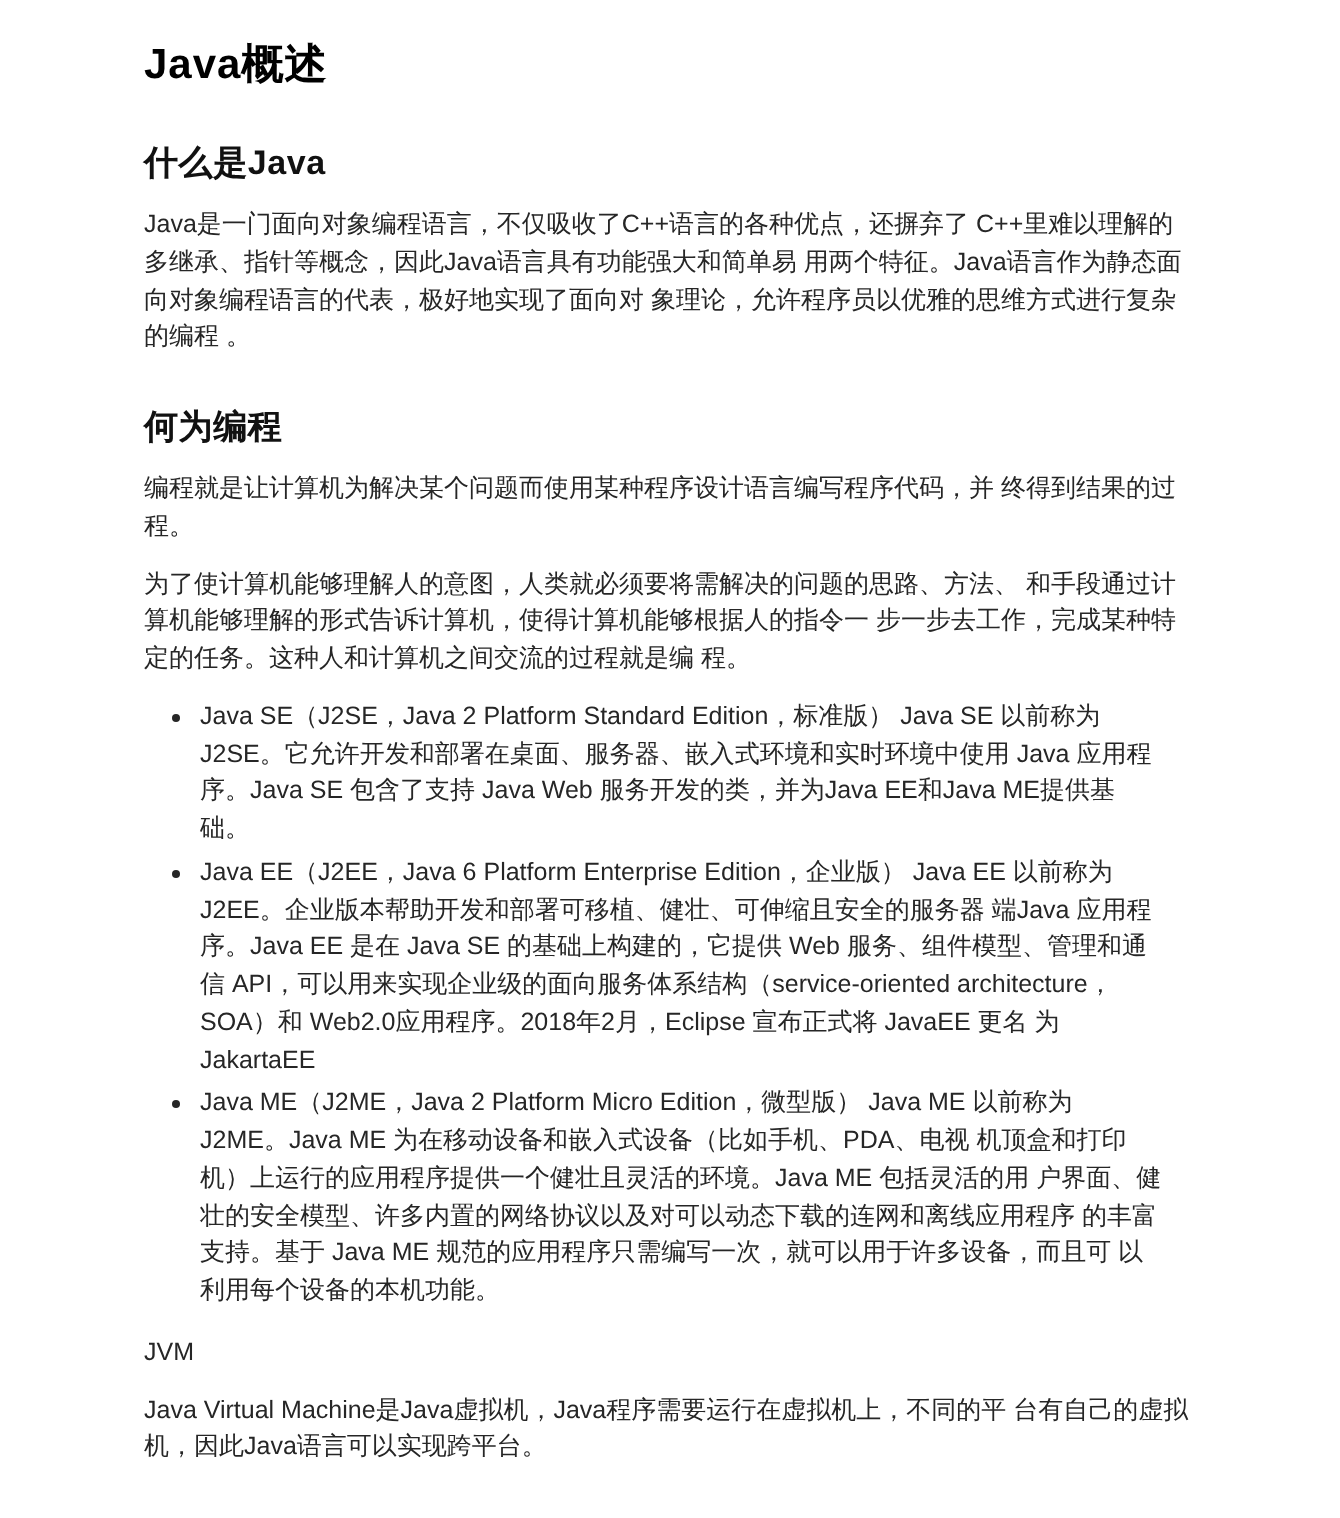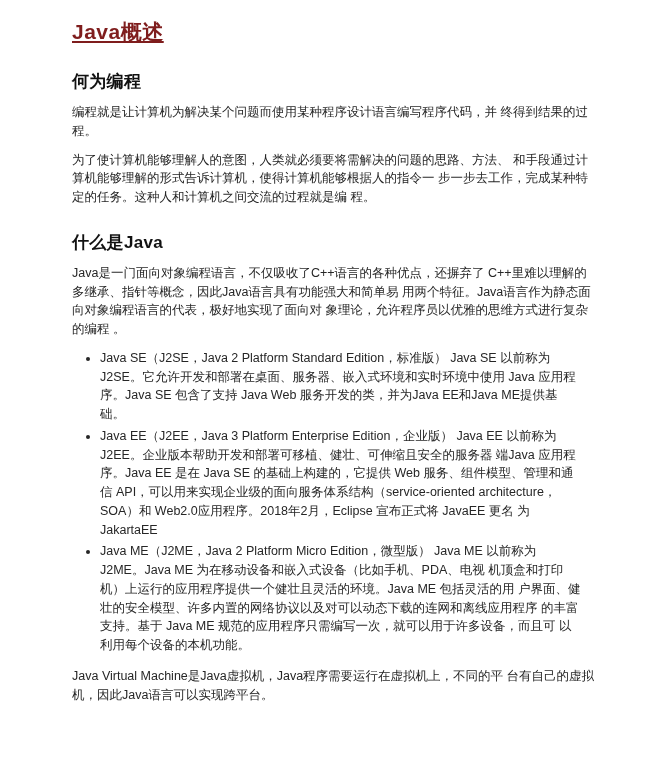--- a/index.html
+++ b/index.html
@@ -14,24 +14,23 @@
     font-family: "Liberation Sans", "DejaVu Sans", sans-serif;
     color: #262626;
   }
   .doc {
     width: 670px;
     padding: 12px 72px 28px 72px;
   }
   h1.doc-title {
     font-size: 21px;
     font-weight: 700;
-    color: #7f1d1d;
+    color: #000000;
     margin: 6px 0 16px 0;
     letter-spacing: 0.5px;
-    text-decoration: underline;
   }
   h2.section-heading {
     font-size: 17px;
     font-weight: 700;
     color: #111111;
     margin: 24px 0 10px 0;
     letter-spacing: 0.3px;
   }
   p.body-text {
     font-size: 12.5px;
@@ -52,36 +51,37 @@
   }
 </style>
 </head>
 <body>
 
 <div class="doc">
 
   <h1 class="doc-title">Java概述</h1>
 
   <section>
+    <h2 class="section-heading">什么是Java</h2>
+    <p class="body-text">Java是一门面向对象编程语言，不仅吸收了C++语言的各种优点，还摒弃了 C++里难以理解的多继承、指针等概念，因此Java语言具有功能强大和简单易 用两个特征。Java语言作为静态面向对象编程语言的代表，极好地实现了面向对 象理论，允许程序员以优雅的思维方式进行复杂的编程 。</p>
+  </section>
+
+  <section>
     <h2 class="section-heading">何为编程</h2>
     <p class="body-text">编程就是让计算机为解决某个问题而使用某种程序设计语言编写程序代码，并 终得到结果的过程。</p>
     <p class="body-text">为了使计算机能够理解人的意图，人类就必须要将需解决的问题的思路、方法、 和手段通过计算机能够理解的形式告诉计算机，使得计算机能够根据人的指令一 步一步去工作，完成某种特定的任务。这种人和计算机之间交流的过程就是编 程。</p>
   </section>
 
   <section>
-    <h2 class="section-heading">什么是Java</h2>
-    <p class="body-text">Java是一门面向对象编程语言，不仅吸收了C++语言的各种优点，还摒弃了 C++里难以理解的多继承、指针等概念，因此Java语言具有功能强大和简单易 用两个特征。Java语言作为静态面向对象编程语言的代表，极好地实现了面向对 象理论，允许程序员以优雅的思维方式进行复杂的编程 。</p>
-  </section>
-
-  <section>
     <ul class="bullet-list">
       <li>Java SE（J2SE，Java 2 Platform Standard Edition，标准版） Java SE 以前称为 J2SE。它允许开发和部署在桌面、服务器、嵌入式环境和实时环境中使用 Java 应用程序。Java SE 包含了支持 Java Web 服务开发的类，并为Java EE和Java ME提供基础。</li>
-      <li>Java EE（J2EE，Java 3 Platform Enterprise Edition，企业版） Java EE 以前称为 J2EE。企业版本帮助开发和部署可移植、健壮、可伸缩且安全的服务器 端Java 应用程序。Java EE 是在 Java SE 的基础上构建的，它提供 Web 服务、组件模型、管理和通信 API，可以用来实现企业级的面向服务体系结构（service-oriented architecture，SOA）和 Web2.0应用程序。2018年2月，Eclipse 宣布正式将 JavaEE 更名 为 JakartaEE</li>
+      <li>Java EE（J2EE，Java 6 Platform Enterprise Edition，企业版） Java EE 以前称为 J2EE。企业版本帮助开发和部署可移植、健壮、可伸缩且安全的服务器 端Java 应用程序。Java EE 是在 Java SE 的基础上构建的，它提供 Web 服务、组件模型、管理和通信 API，可以用来实现企业级的面向服务体系结构（service-oriented architecture，SOA）和 Web2.0应用程序。2018年2月，Eclipse 宣布正式将 JavaEE 更名 为 JakartaEE</li>
       <li>Java ME（J2ME，Java 2 Platform Micro Edition，微型版） Java ME 以前称为 J2ME。Java ME 为在移动设备和嵌入式设备（比如手机、PDA、电视 机顶盒和打印机）上运行的应用程序提供一个健壮且灵活的环境。Java ME 包括灵活的用 户界面、健壮的安全模型、许多内置的网络协议以及对可以动态下载的连网和离线应用程序 的丰富支持。基于 Java ME 规范的应用程序只需编写一次，就可以用于许多设备，而且可 以利用每个设备的本机功能。</li>
     </ul>
   </section>
 
   <section>
+    <p class="body-text">JVM</p>
     <p class="body-text">Java Virtual Machine是Java虚拟机，Java程序需要运行在虚拟机上，不同的平 台有自己的虚拟机，因此Java语言可以实现跨平台。</p>
 
   </section>
 
 </div>
 
 </body></html>

